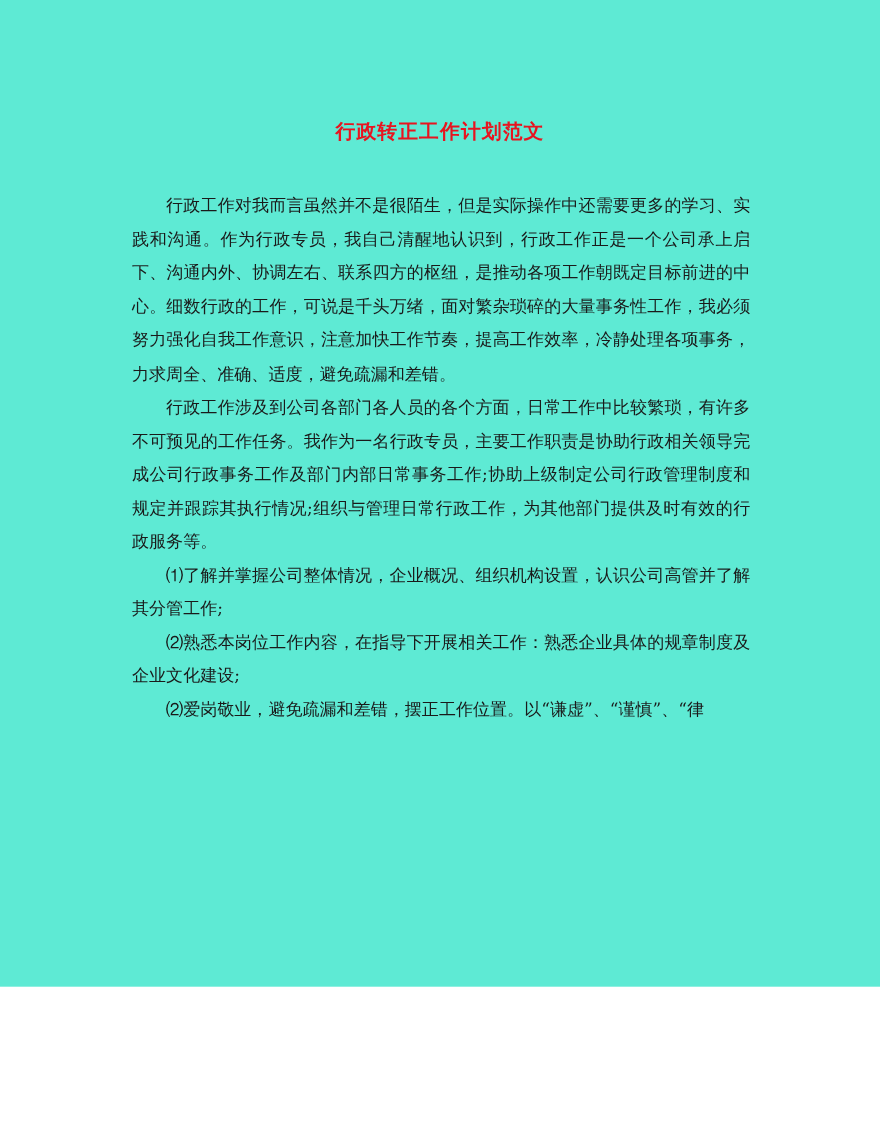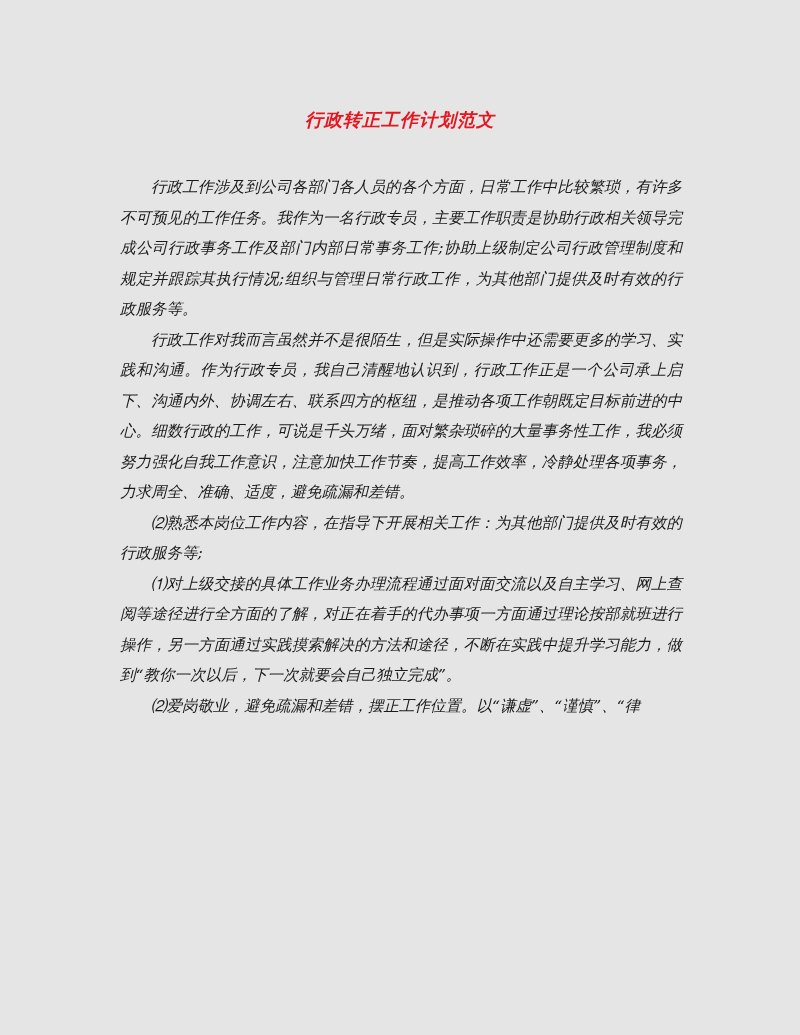--- a/index.html
+++ b/index.html
@@ -1,20 +1,19 @@
 <!DOCTYPE html>
 <html><head>
 <meta charset="utf-8">
 <style>
   html, body { margin: 0; padding: 0; background: #ffffff; }
   body { width: 800px; height: 1035px; position: relative; overflow: hidden; }
   .page {
-    position: absolute; left: 0; top: 0; width: 800px; height: 1035px;
-    background: #e5e5e5;
-    font-style: italic;
+    position: absolute; left: 0; top: 0; width: 800px; height: 897px;
+    background: #5eead4;
   }
   .title {
     position: absolute; left: 0; top: 107px; width: 800px;
     text-align: center;
     color: #e8141f;
     font-family: "DejaVu Sans", sans-serif;
     font-weight: bold;
     font-size: 18px;
     letter-spacing: 1px;
     line-height: 26px;
@@ -29,19 +28,19 @@
     text-justify: inter-character;
   }
   .para { margin: 0; text-indent: 31px; }
 </style>
 </head>
 <body>
 
 <div class="page">
   <div class="title">行政转正工作计划范文</div>
   <div class="body">
+    <p class="para">行政工作对我而言虽然并不是很陌生，但是实际操作中还需要更多的学习、实践和沟通。作为行政专员，我自己清醒地认识到，行政工作正是一个公司承上启下、沟通内外、协调左右、联系四方的枢纽，是推动各项工作朝既定目标前进的中心。细数行政的工作，可说是千头万绪，面对繁杂琐碎的大量事务性工作，我必须努力强化自我工作意识，注意加快工作节奏，提高工作效率，冷静处理各项事务，力求周全、准确、适度，避免疏漏和差错。</p>
     <p class="para">行政工作涉及到公司各部门各人员的各个方面，日常工作中比较繁琐，有许多不可预见的工作任务。我作为一名行政专员，主要工作职责是协助行政相关领导完成公司行政事务工作及部门内部日常事务工作;协助上级制定公司行政管理制度和规定并跟踪其执行情况;组织与管理日常行政工作，为其他部门提供及时有效的行政服务等。</p>
-    <p class="para">行政工作对我而言虽然并不是很陌生，但是实际操作中还需要更多的学习、实践和沟通。作为行政专员，我自己清醒地认识到，行政工作正是一个公司承上启下、沟通内外、协调左右、联系四方的枢纽，是推动各项工作朝既定目标前进的中心。细数行政的工作，可说是千头万绪，面对繁杂琐碎的大量事务性工作，我必须努力强化自我工作意识，注意加快工作节奏，提高工作效率，冷静处理各项事务，力求周全、准确、适度，避免疏漏和差错。</p>
-    <p class="para">⑵熟悉本岗位工作内容，在指导下开展相关工作：为其他部门提供及时有效的行政服务等;</p>
-    <p class="para">⑴对上级交接的具体工作业务办理流程通过面对面交流以及自主学习、网上查阅等途径进行全方面的了解，对正在着手的代办事项一方面通过理论按部就班进行操作，另一方面通过实践摸索解决的方法和途径，不断在实践中提升学习能力，做到“教你一次以后，下一次就要会自己独立完成”。</p>
+    <p class="para">⑴了解并掌握公司整体情况，企业概况、组织机构设置，认识公司高管并了解其分管工作;</p>
+    <p class="para">⑵熟悉本岗位工作内容，在指导下开展相关工作：熟悉企业具体的规章制度及企业文化建设;</p>
     <p class="para">⑵爱岗敬业，避免疏漏和差错，摆正工作位置。以“谦虚”、“谨慎”、“律</p>
   </div>
 </div>
 
 </body></html>

